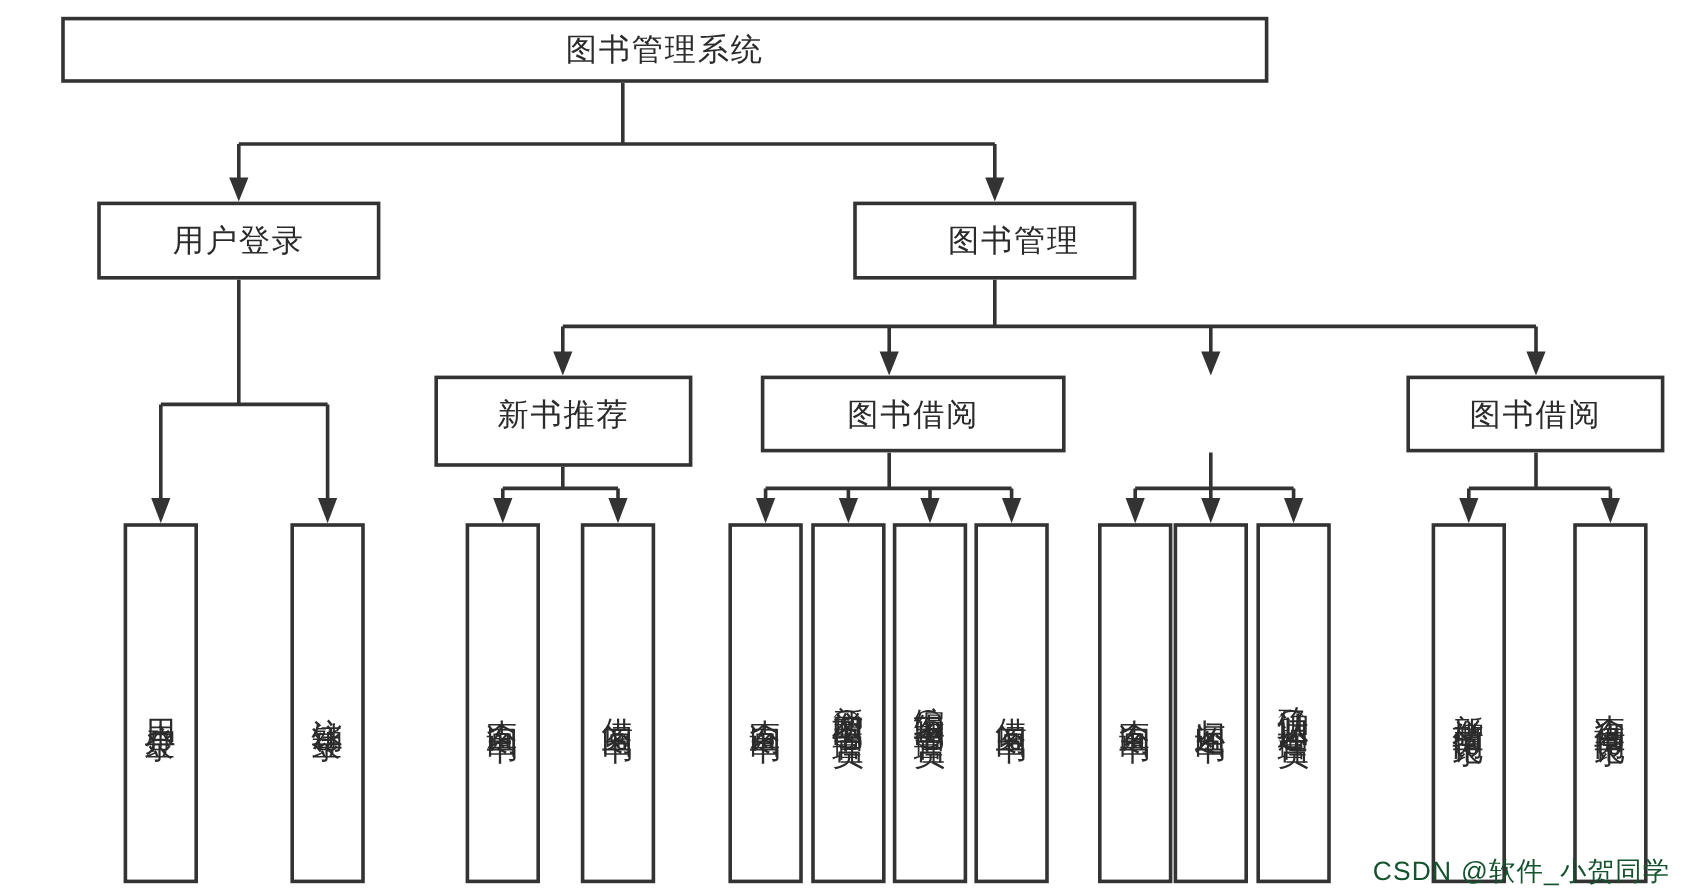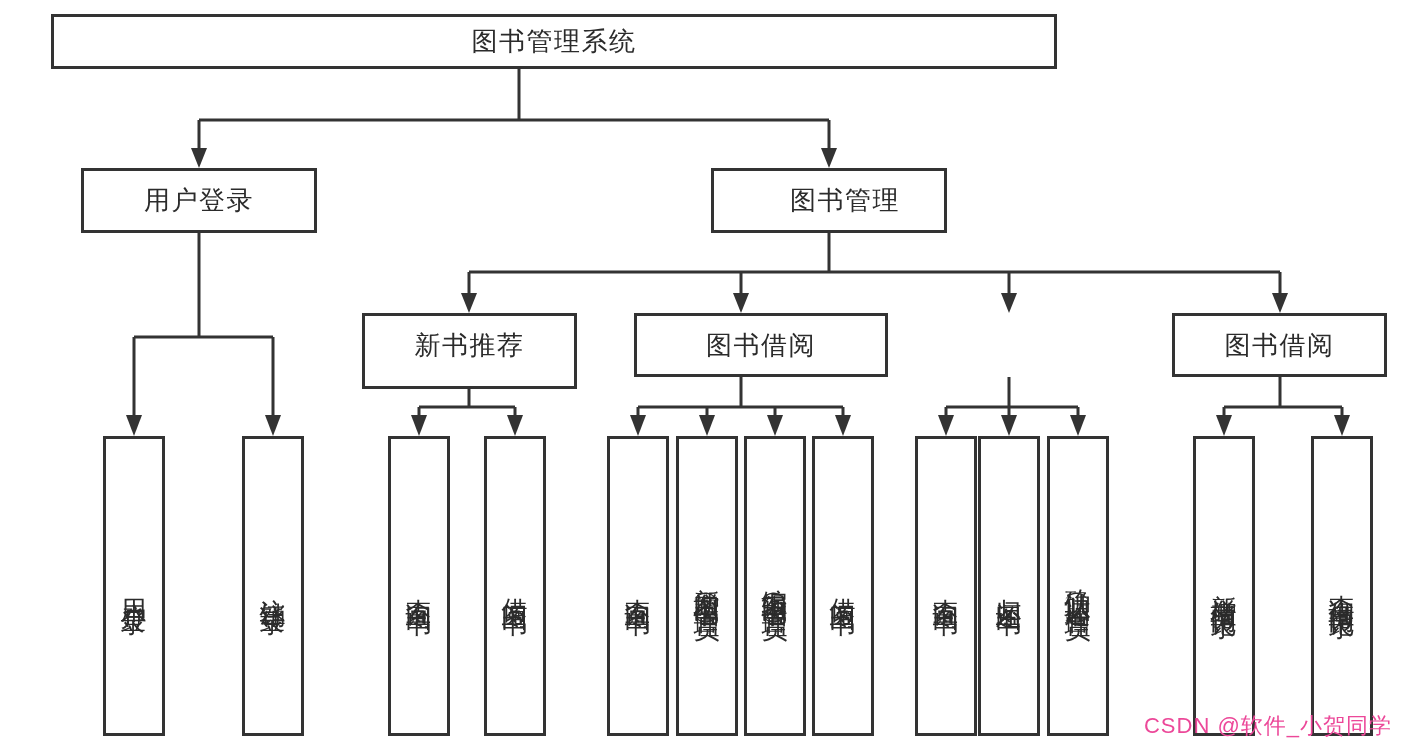--- a/index.html
+++ b/index.html
@@ -14,21 +14,21 @@
     white-space:nowrap;
   }
   .h-node { font-size:26px; letter-spacing:1.5px; }
   .v-node {
     writing-mode:vertical-rl; text-orientation:mixed;
     font-size:26px; letter-spacing:4px; line-height:56px;
     width:62px; height:300px; top:436px;
   }
   .watermark {
     position:absolute; right:13px; top:711px; z-index:3;
-    font-size:22px; letter-spacing:1px; color:#ec4899;
+    font-size:22px; letter-spacing:1px; color:#14532d;
   }
 </style>
 </head>
 <body>
 
 <div class="canvas">
 
   <svg class="wires" width="1405" height="747" viewBox="0 0 1405 747" fill="none" stroke="#333333" stroke-width="3">
     <g>
       <path d="M519 69 V120 M199 120 H829 M199 120 V150 M829 120 V150"></path>

